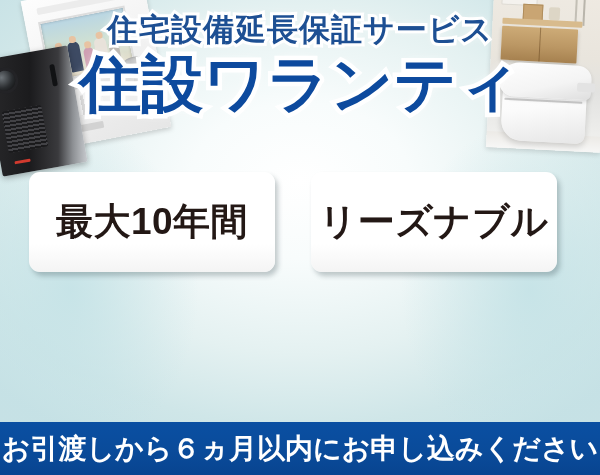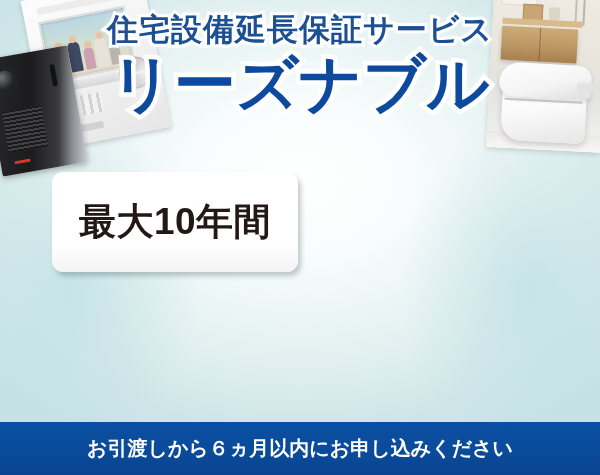--- a/index.html
+++ b/index.html
@@ -281,21 +281,21 @@
     -webkit-text-stroke: 9px #ffffff;
     paint-order: stroke fill;
     text-shadow: 0 0 12px rgba(255,255,255,0.95);
     line-height: 1.12;
     white-space: nowrap;
   }
 
   
   .features {
     position: absolute;
-    left: 52px;
+    left: 29px;
     top: 172px;
     width: 528px;
     display: grid;
     grid-template-columns: 246px 246px;
     grid-template-rows: 100px 100px;
     column-gap: 36px;
     row-gap: 16px;
   }
   .feature-box {
     background: linear-gradient(180deg, #ffffff 0%, #ffffff 72%, #f4f4f4 100%);
@@ -320,21 +320,21 @@
     bottom: 0;
     width: 600px;
     height: 53px;
     background: linear-gradient(180deg, #0a4fa2 0%, #0a4b9a 55%, #084490 100%);
     display: flex;
     align-items: center;
     justify-content: center;
   }
   .bottom-text {
     color: #ffffff;
-    font-size: 20px;
+    font-size: 28px;
     font-weight: bold;
     letter-spacing: 0px;
     white-space: nowrap;
   }
 </style>
 </head>
 <body>
 
 <div class="banner">
 
@@ -385,26 +385,29 @@
     </div>
     <div class="tl-floor"></div>
     <div class="tl-body"></div>
     <div class="tl-lid"></div>
     <div class="tl-seam"></div>
     <div class="tl-panel"></div>
   </div>
 
   <div class="head-wrap">
     <div class="subtitle">住宅設備延長保証サービス</div>
-    <div class="maintitle">リーズナブル</div>
+    <div class="maintitle">住設ワランティ</div>
   </div>
 
   <div class="features">
     <div class="feature-box">
       <span class="feature-label">最大10年間</span>
     </div>
+    <div class="feature-box">
+      <span class="feature-label">リーズナブル</span>
+    </div>
   </div>
 
   <div class="bottom-bar">
     <span class="bottom-text">お引渡しから６ヵ月以内にお申し込みください</span>
   </div>
 
 </div>
 
 </body></html>

